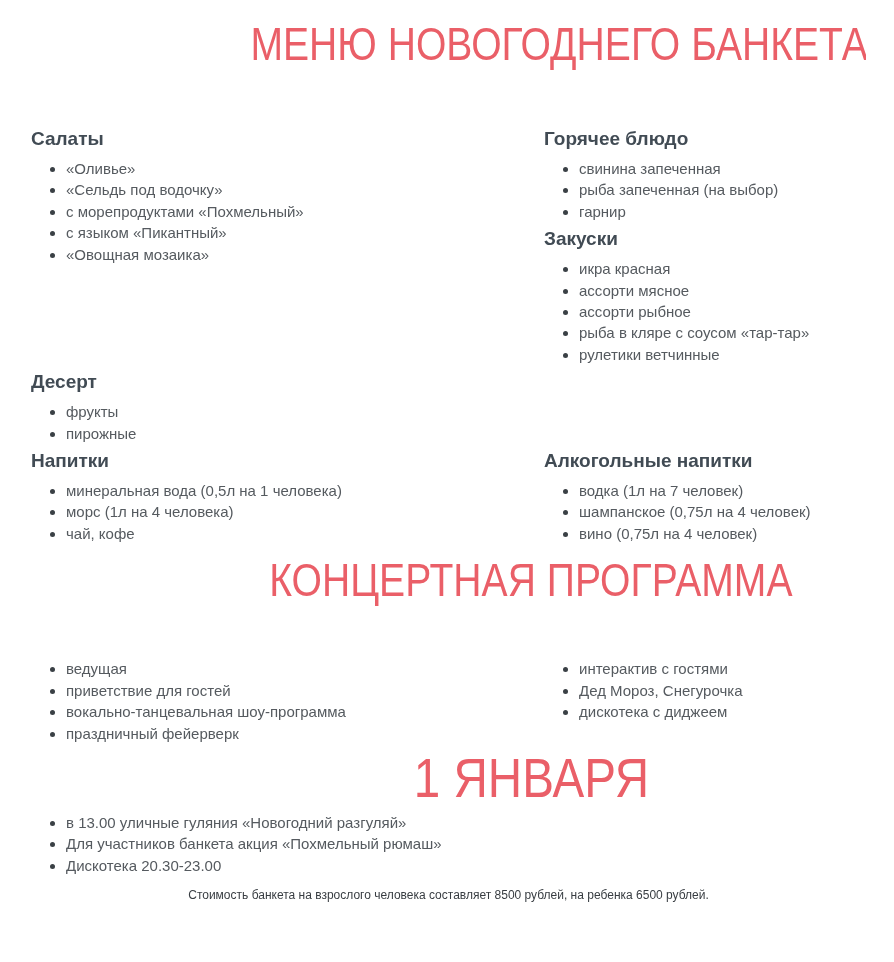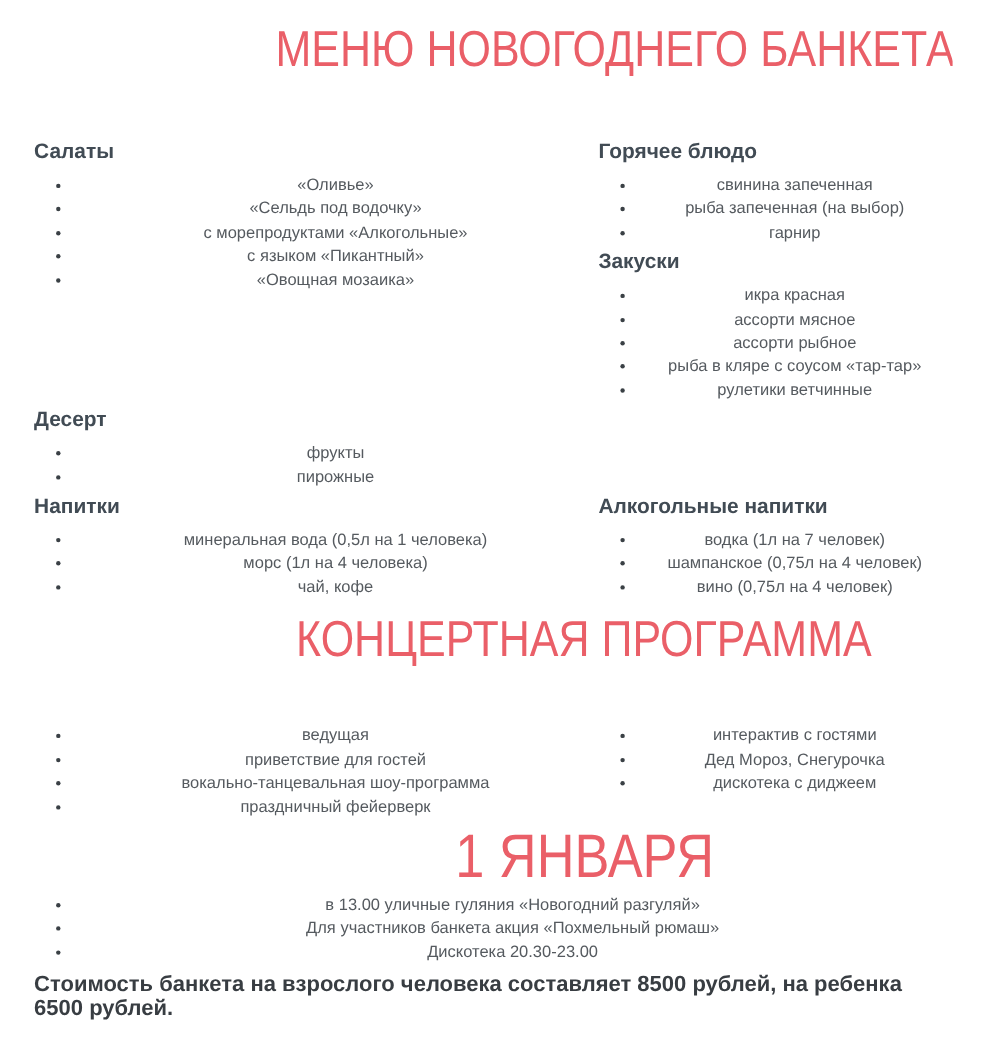--- a/index.html
+++ b/index.html
@@ -44,55 +44,55 @@
     margin:0;
     font-size:19px;
     line-height:22px;
     font-weight:700;
     color:#414b54;
   }
   ul.bullet-list {
     margin:8px 0 0 0;
     padding:0 0 0 35px;
     list-style:disc outside;
-    text-align:center;
   }
   ul.bullet-list li {
     font-size:15px;
     line-height:21.4px;
     color:#555a5f;
   }
   ul.bullet-list li::marker { color:#3a4045; }
 
   .january-list { margin-top:50px; }
 
   .price-note {
     margin:8px 0 0 0;
-    font-size:20px;
+    font-size:12px;
     line-height:22px;
-    font-weight:700;
+    font-weight:400;
     color:#383d42;
+    text-align:center;
   }
 </style>
 </head>
 <body>
 
 <div class="page">
 
   <h1 class="big-heading"><span class="big-inner">МЕНЮ НОВОГОДНЕГО БАНКЕТА</span></h1>
 
   <div class="menu-grid">
 
     <div class="cell">
       <section class="section">
         <h3>Салаты</h3>
         <ul class="bullet-list">
             <li>«Оливье»</li>
             <li>«Сельдь под водочку»</li>
-            <li>с морепродуктами «Алкогольные»</li>
+            <li>с морепродуктами «Похмельный»</li>
             <li>с языком «Пикантный»</li>
             <li>«Овощная мозаика»</li>
           </ul>
       </section>
     </div>
 
     <div class="cell">
       <section class="section">
         <h3>Горячее блюдо</h3>
         <ul class="bullet-list">

